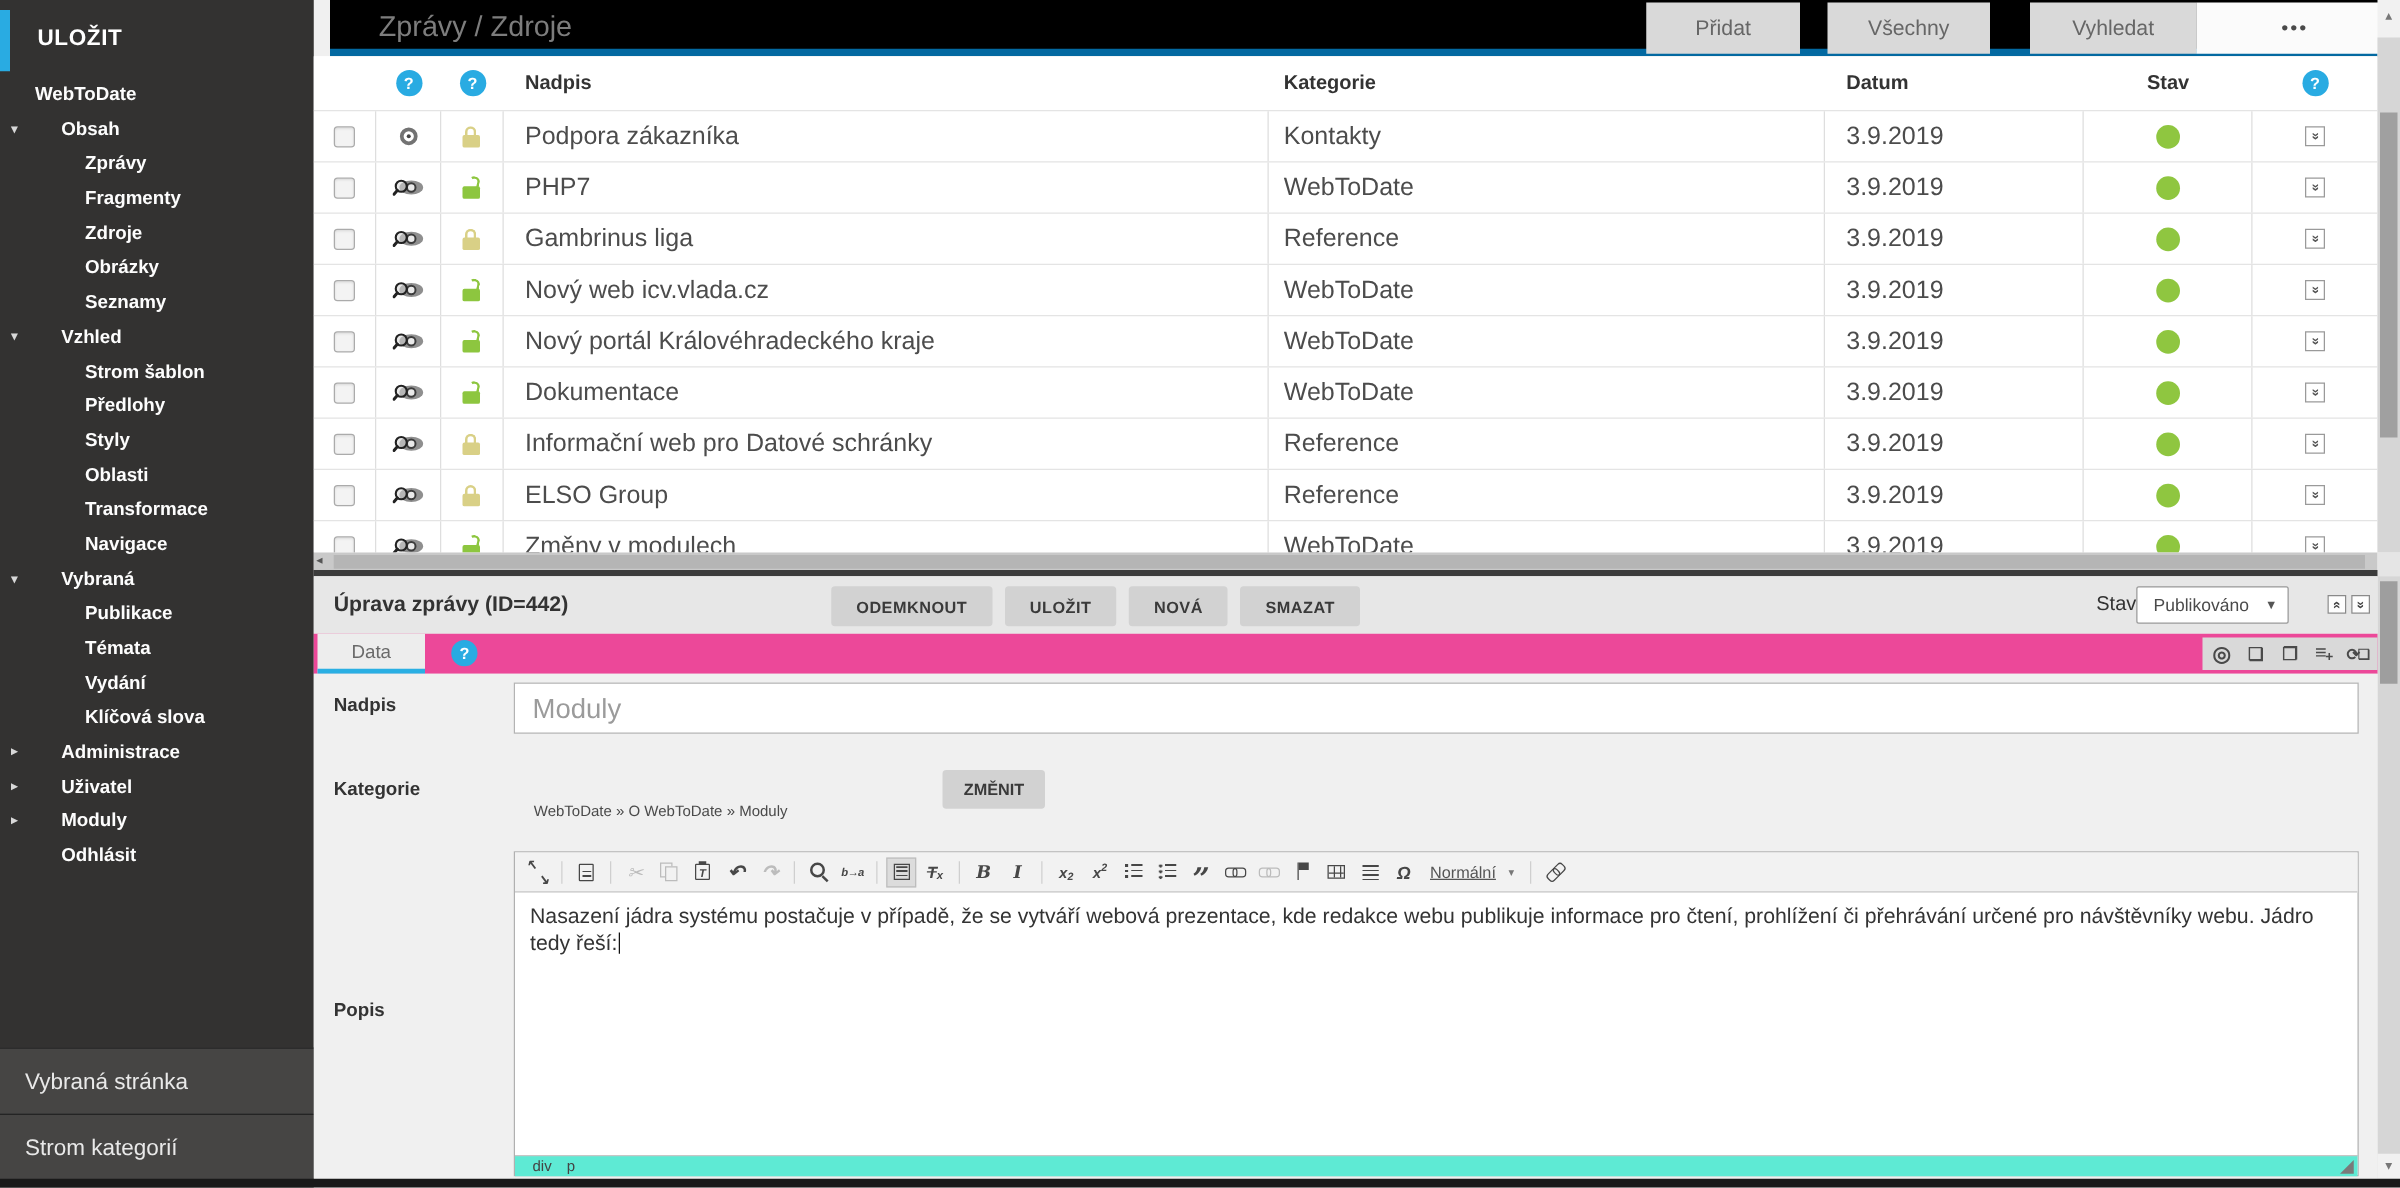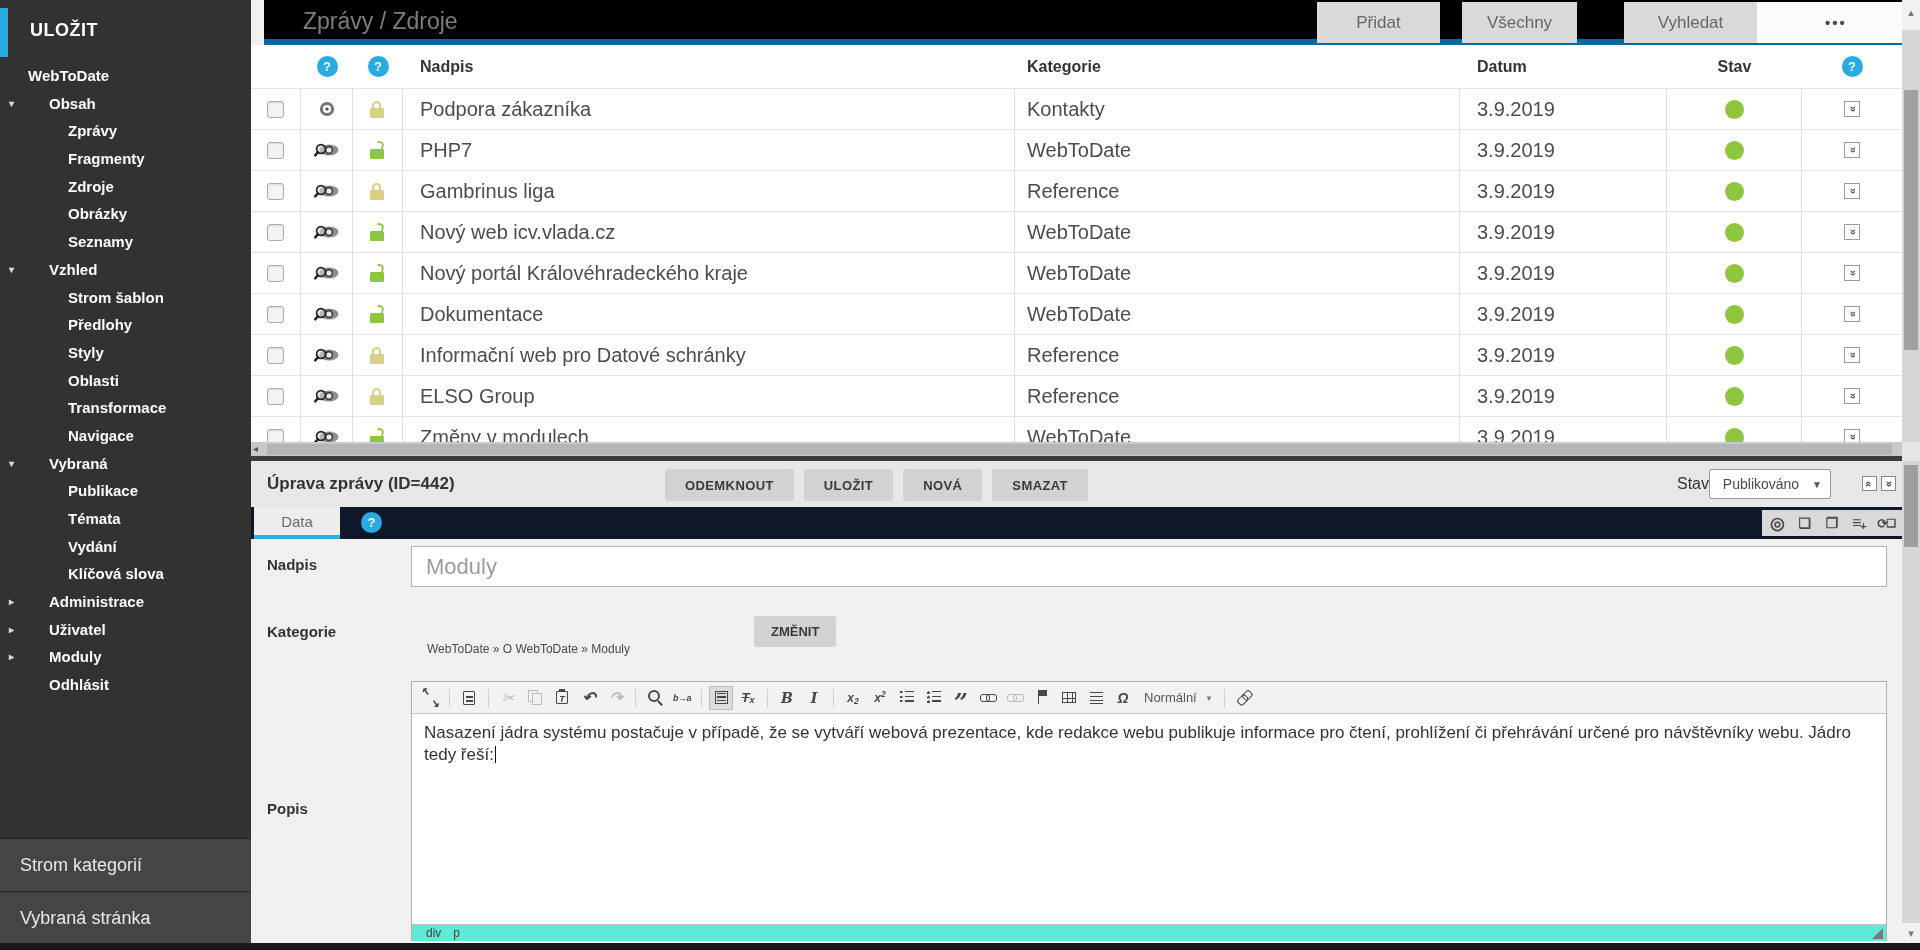--- a/index.html
+++ b/index.html
@@ -22,21 +22,21 @@
   #sb-footer{position:absolute;left:0;bottom:6px;right:0;}
   .sb-foot-item{height:53px;display:flex;align-items:center;padding-left:20px;background:#464544;
     border-top:1px solid #242424;font-size:18px;color:#e9e9e9;font-weight:normal;cursor:pointer;}
 
   
   #top-header{position:absolute;left:264px;top:0;width:1651px;height:45px;background:#000000;border-bottom:6px solid #0369a1;}
   #page-title{position:absolute;left:39px;top:0;line-height:43px;font-size:23px;color:#7d7d7d;}
   .hdr-btn{position:absolute;top:2px;height:41px;background:#d9d9d9;color:#666;font-size:17px;
     display:flex;align-items:center;justify-content:center;cursor:pointer;}
   #hdr-btn-0{left:1053px;width:123px;}
-  #hdr-btn-1{left:1198px;width:115px;}
+  #hdr-btn-1{left:1198px;width:130px;}
   #hdr-btn-2{left:1360px;width:133px;}
   #hdr-more-block{position:absolute;left:1493px;top:2px;width:158px;height:41px;background:#fbfbfb;
     display:flex;align-items:center;justify-content:center;cursor:pointer;}
   #hdr-more-block span{font-size:15px;letter-spacing:2px;color:#4a4a4a;font-weight:bold;}
 
   
   #table-wrap{position:absolute;left:251px;top:45px;width:1651px;height:397px;background:#fff;overflow:hidden;}
   .thead{display:flex;height:43px;align-items:center;background:#fff;}
   .trow{display:flex;height:41px;align-items:center;background:#fff;border-top:1px solid #e4e4e4;cursor:pointer;}
   .c{height:100%;display:flex;align-items:center;}
@@ -97,21 +97,21 @@
     border-radius:2px;display:flex;align-items:center;cursor:pointer;}
   #stav-select .val{flex:1;text-align:center;font-size:14px;color:#4a4a4a;}
   #stav-select .caret{width:18px;font-size:10px;color:#555;}
   .chev-box{position:absolute;top:15px;width:15px;height:15px;border:1px solid #8a8a8a;background:#fdfdfd;
     display:flex;align-items:center;justify-content:center;color:#444;cursor:pointer;}
   .chev-box::before{content:"«";font-size:11px;font-weight:bold;display:block;}
   #chev-up{left:1611px;} #chev-up::before{transform:rotate(90deg);}
   #chev-down{left:1630px;} #chev-down::before{transform:rotate(-90deg);}
 
   
-  #tab-row{position:absolute;left:251px;top:507px;width:1651px;height:32px;background:#0f172a;}
+  #tab-row{position:absolute;left:251px;top:507px;width:1651px;height:32px;background:#ec4899;}
   #tab-data{position:absolute;left:3px;top:0;width:86px;height:32px;background:#ededed;border-bottom:4px solid #2aafe3;
     display:flex;align-items:center;justify-content:center;font-size:15px;color:#6a6a6a;cursor:pointer;}
   #tab-help{position:absolute;left:110px;top:5px;}
   #icon-strip{position:absolute;right:0;top:3px;width:140px;height:26px;background:#d9d9d9;
     display:flex;align-items:center;justify-content:space-evenly;}
   .sico{width:24px;height:22px;display:flex;align-items:center;justify-content:center;color:#4a4a4a;cursor:pointer;}
   .sico-preview-eye::before{content:"◎";font-size:17px;font-weight:bold;}
   .sico-import-pages::before{content:"❏";font-size:14px;font-weight:bold;}
   .sico-copy-page::before{content:"❐";font-size:14px;font-weight:bold;}
   .sico-add-to-list::before{content:"≡";font-size:16px;font-weight:bold;}
@@ -179,21 +179,21 @@
   .ico-link-settings{transform:rotate(-45deg);}
   .ico-anchor::before{content:"";position:absolute;left:4px;top:1px;width:1.6px;height:14px;background:currentColor;}
   .ico-anchor::after{content:"";position:absolute;left:5.5px;top:1px;width:8px;height:5.5px;background:currentColor;}
   .ico-table{width:14px;height:11px;border:1.3px solid currentColor;background:
     linear-gradient(currentColor,currentColor) 4.3px 0/1.2px 100% no-repeat,
     linear-gradient(currentColor,currentColor) 8.8px 0/1.2px 100% no-repeat,
     linear-gradient(currentColor,currentColor) 0 4.5px/100% 1.2px no-repeat;}
   .ico-horizontal-rule{width:13px;height:12px;background:repeating-linear-gradient(to bottom,currentColor 0 1.4px,transparent 1.4px 3.8px);}
   .ico-special-char::before{content:"Ω";font-size:14px;font-weight:bold;}
   #format-combo{display:flex;align-items:center;margin:0 6px;cursor:pointer;}
-  #format-combo .val{font-size:13px;color:#555;margin-right:10px;}
+  #format-combo .val{font-size:13px;color:#555;margin-right:10px;text-decoration:underline;}
   #format-combo .caret{font-size:9px;color:#777;}
   #editor-content{height:210px;padding:8px 12px;font-size:17px;line-height:22px;color:#333;cursor:text;overflow:hidden;}
   .caret-bar{display:inline-block;width:1.5px;height:17px;background:#111;vertical-align:-3px;margin-left:1px;}
   #editor-status{height:17px;background:#5eead4;border-top:1px solid #c6c6c6;display:flex;align-items:center;
     padding-left:14px;gap:12px;position:relative;}
   .path-item{font-size:12px;color:#444;cursor:pointer;}
   #resize-grip{position:absolute;right:3px;bottom:2px;width:0;height:0;
     border-left:11px solid transparent;border-bottom:11px solid #7a7a7a;cursor:nwse-resize;}
 
   
@@ -316,25 +316,25 @@
     <span class="lbl">Moduly</span>
   </div>
 
   <div class="side-item lvl1">
     
     <span class="lbl">Odhlásit</span>
   </div>
 </nav>
   <div id="sb-footer">
   <div class="sb-foot-item">
+    <span class="lbl">Vybraná stránka</span>
+  </div>
+
+  <div class="sb-foot-item">
     <span class="lbl">Strom kategorií</span>
-  </div>
-
-  <div class="sb-foot-item">
-    <span class="lbl">Vybraná stránka</span>
   </div>
 </div>
 </aside>
 
 <header id="top-header">
   <div id="page-title">Zprávy / Zdroje</div>
   <div class="hdr-btn" id="hdr-btn-0">Přidat</div>
   <div class="hdr-btn" id="hdr-btn-1">Všechny</div>
   <div class="hdr-btn" id="hdr-btn-2">Vyhledat</div>
   <div id="hdr-more-block">

